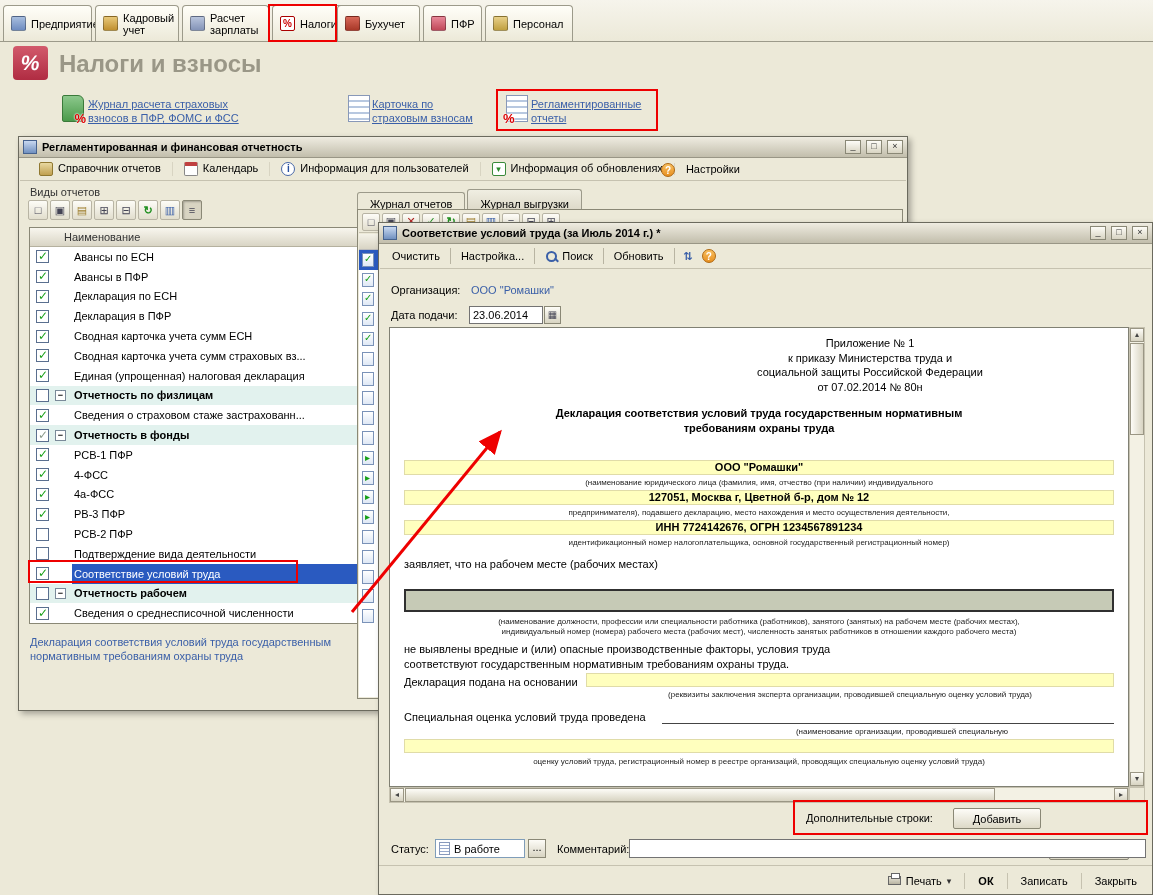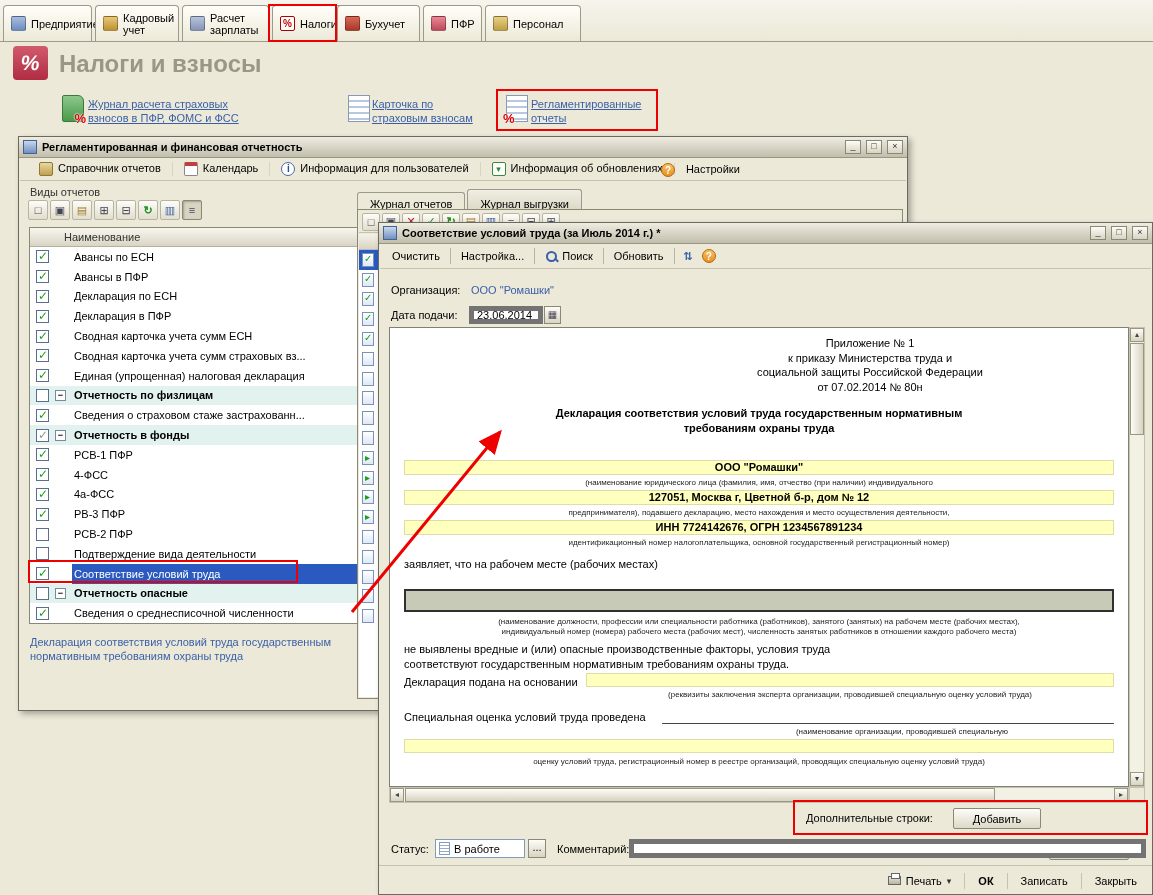--- a/index.html
+++ b/index.html
@@ -9,21 +9,21 @@
   
   .tabbar{position:absolute;left:0;top:0;width:100%;height:42px;border-bottom:1px solid #9c9a8a;background:linear-gradient(#f6f4ec,#ece9d8)}
   .tab{position:absolute;top:5px;height:36px;border:1px solid #9c9a8a;border-bottom:none;border-radius:4px 4px 0 0;
        background:linear-gradient(#fffef8,#ece9d8);display:flex;align-items:center;gap:5px;padding:0 7px;cursor:default}
   .tab:nth-of-type(1){left:3px;width:89px}
   .tab:nth-of-type(2){left:95px;width:84px}
   .tab:nth-of-type(3){left:182px;width:87px}
   .tab:nth-of-type(4){left:272px;width:84px}
   .tab:nth-of-type(5){left:337px;width:83px}
   .tab:nth-of-type(6){left:423px;width:59px}
-  .tab:nth-of-type(7){left:485px;width:96px}
+  .tab:nth-of-type(7){left:485px;width:88px}
   .tablbl{white-space:pre-line;line-height:12px}
   .tabicon{width:15px;height:15px;border:1px solid rgba(0,0,0,.3);border-radius:2px;flex:none;display:flex;align-items:center;justify-content:center}
   [data-name="building-icon"]{background:linear-gradient(#a8bede,#6e8cc0)}
   [data-name="people-icon"]{background:linear-gradient(#e8c878,#c09030)}
   [data-name="calculator-icon"]{background:linear-gradient(#b8c4dc,#8494b8)}
   [data-name="percent-doc-icon"]{background:#fff;border-color:#a00}
   [data-name="percent-doc-icon"]::after{content:"%";color:#c00;font-weight:bold;font-size:10px}
   [data-name="ledger-icon"]{background:linear-gradient(#d86858,#a83828)}
   [data-name="pfr-icon"]{background:linear-gradient(#e88898,#c04858)}
   [data-name="person-icon"]{background:linear-gradient(#e8d088,#c0a040)}
@@ -119,21 +119,21 @@
   .tsep{width:1px;height:16px;background:#b8b4a2}
   .mag{width:13px;height:13px;position:relative;flex:none}
   .mag::before{content:"";position:absolute;left:1px;top:1px;width:7px;height:7px;border:2px solid #3a5fa8;border-radius:50%}
   .mag::after{content:"";position:absolute;left:9px;top:9px;width:5px;height:2px;background:#3a5fa8;transform:rotate(45deg)}
   .updown{color:#3a5fa8;font-weight:bold;cursor:pointer;padding:0 3px}
   .tgroup{display:flex;align-items:center;gap:4px;cursor:pointer;padding:2px 4px}
 
   #org-label{position:absolute;left:12px;top:61px}
   #org-value{position:absolute;left:92px;top:61px;color:#3a5fa8;cursor:pointer}
   #date-label{position:absolute;left:12px;top:86px}
-  .xpinput{border:5px solid #737373;background:#fff;font:inherit;padding:0 3px}
+  .xpinput{border:1px solid #737373;background:#fff;font:inherit;padding:0 3px}
   #date-input{position:absolute;left:90px;top:83px;width:74px;height:18px}
   #date-btn{position:absolute;left:165px;top:83px;width:17px;height:18px;border:1px solid #8a8876;background:linear-gradient(#fdfcf7,#d8d4c2);font-size:10px;line-height:16px;text-align:center;color:#445;cursor:pointer}
 
   #doc-area{position:absolute;left:10px;top:104px;width:740px;height:460px;background:#fff;border:1px solid #808073;overflow:hidden}
   .annex{position:absolute;left:270px;top:8px;width:420px;text-align:center;line-height:14.5px}
   #doc-title{position:absolute;left:135px;right:135px;top:78px;text-align:center;font-weight:bold;line-height:15px}
   .ybar{position:absolute;left:14px;right:14px;height:15px;background:#ffffbe;border:1px solid #e0dca8;text-align:center;font-weight:bold;line-height:13px}
   .cap{position:absolute;left:14px;right:14px;text-align:center;font-size:8px;color:#222;line-height:9px}
   #ybar1{top:132px}  #cap1{top:150px}
   #ybar2{top:162px}  #cap2{top:180px}
@@ -405,21 +405,21 @@
 
           <div class="lrow checked selected" data-name="report-type-row">
             <span class="cb" data-name="report-type-checkbox"></span>
             <span class="exp" data-name="collapse-icon">−</span>
             <span class="lbl" data-name="report-type-label">Соответствие условий труда</span>
           </div>
 
           <div class="lrow group" data-name="report-type-row">
             <span class="cb" data-name="report-type-checkbox"></span>
             <span class="exp" data-name="collapse-icon">−</span>
-            <span class="lbl" data-name="report-type-label">Отчетность опасные</span>
+            <span class="lbl" data-name="report-type-label">Отчетность рабочем</span>
           </div>
 
           <div class="lrow checked" data-name="report-type-row">
             <span class="cb" data-name="report-type-checkbox"></span>
             <span class="exp" data-name="collapse-icon">−</span>
             <span class="lbl" data-name="report-type-label">Сведения о среднесписочной численности</span>
           </div>
         </div>
     </div>
 

